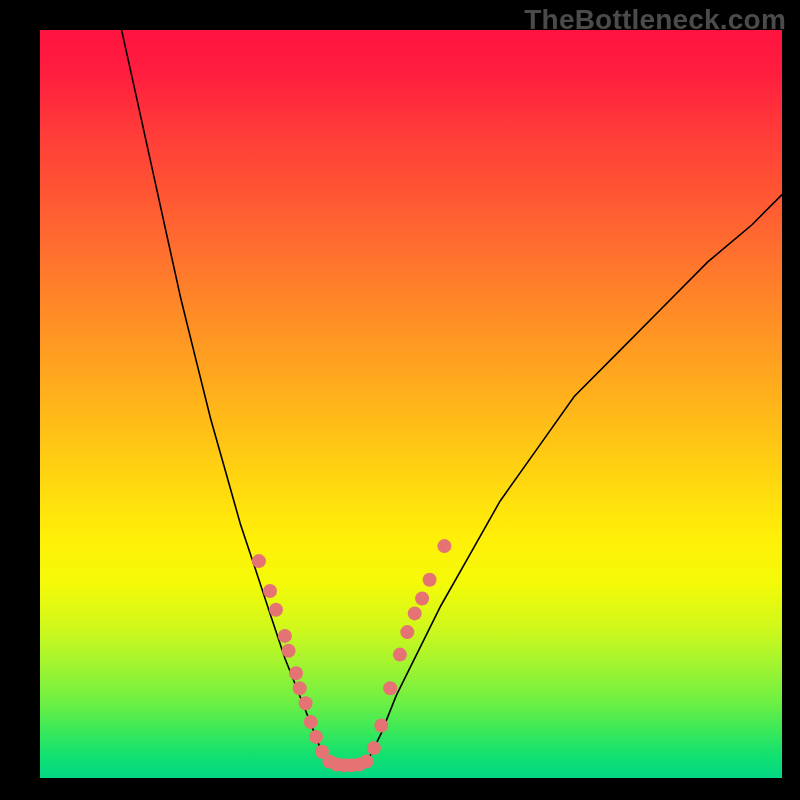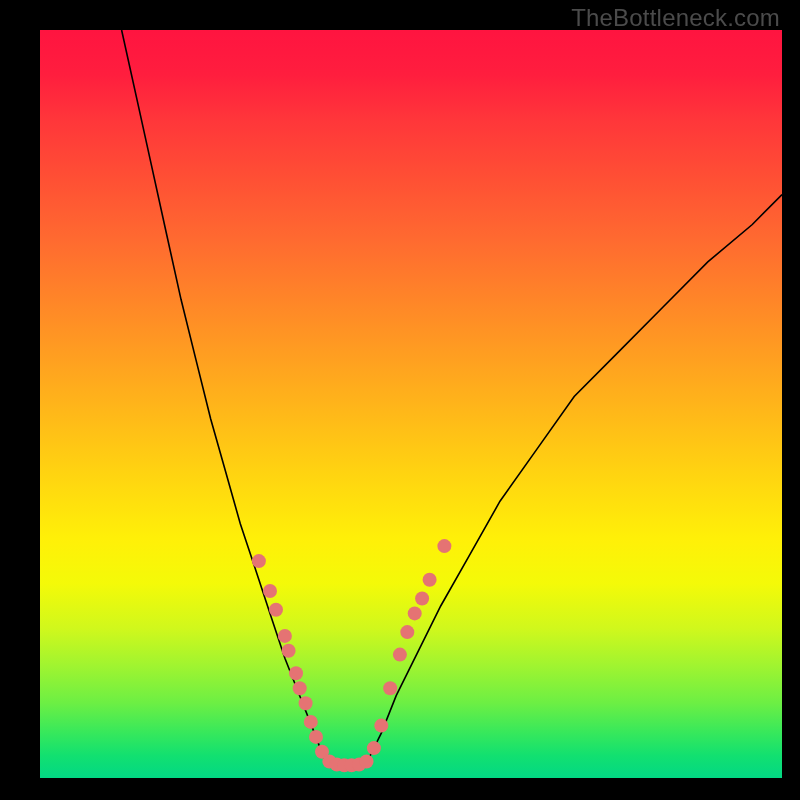--- a/index.html
+++ b/index.html
@@ -47,24 +47,24 @@
       #a0f430 85%,
       #6cef44 90%,
       #36e85c 94%,
       #12e070 97%,
       #02d884 100%
     );
   }
   .watermark {
     position: absolute;
     top: 4px;
-    right: 20px;
-    font-size: 24px;
+    right: 14px;
+    font-size: 28px;
     color: #4b4b4b;
-    font-weight: 400;
+    font-weight: 700;
     letter-spacing: 0.2px;
   }
   svg.curves {
     position: absolute;
     left: 0; top: 0;
     width: 742px;
     height: 748px;
   }
   .curve {
     fill: none;

